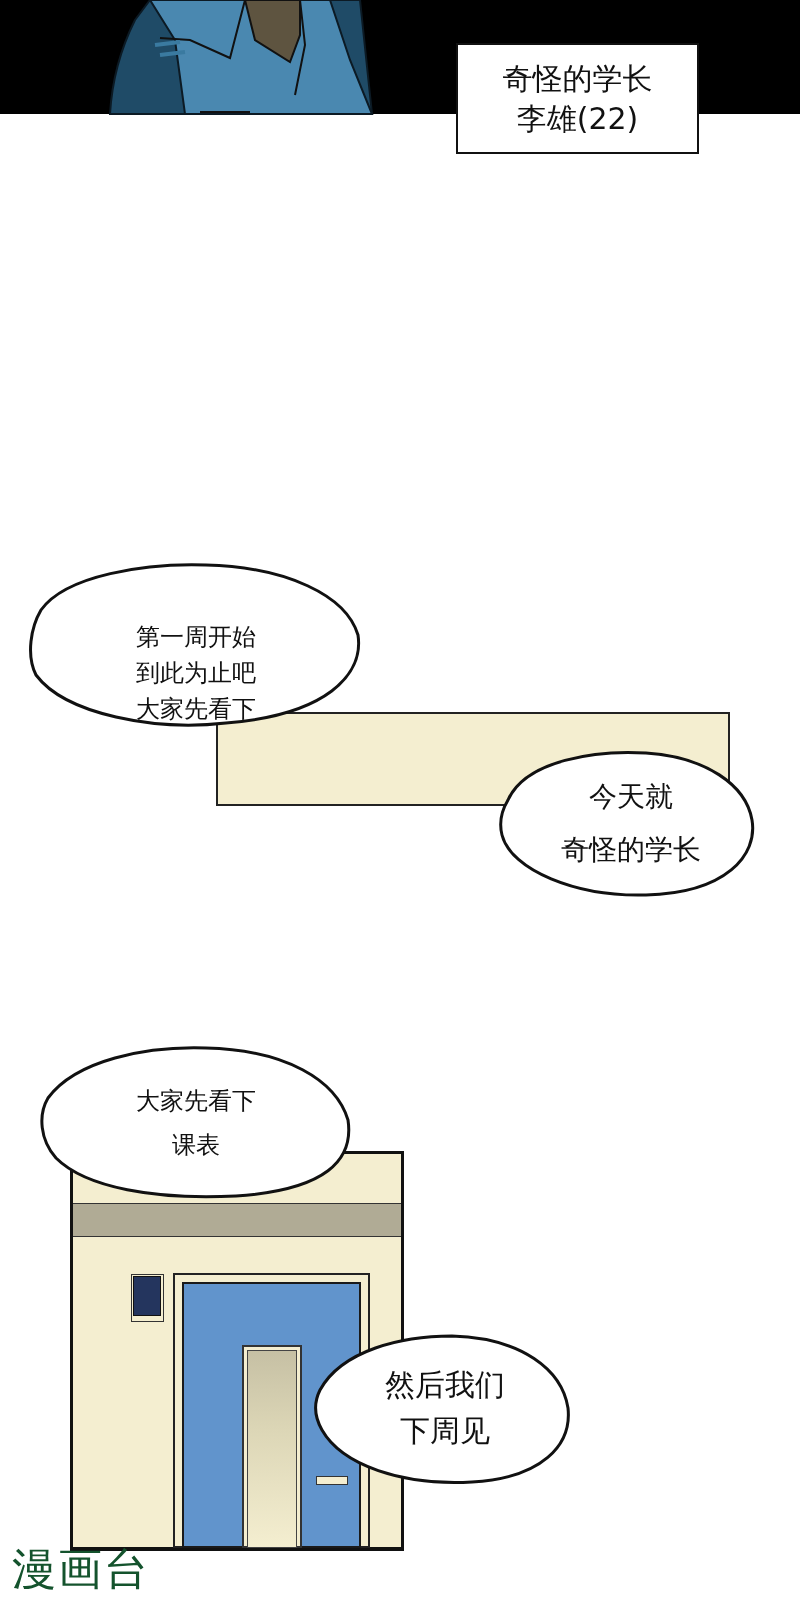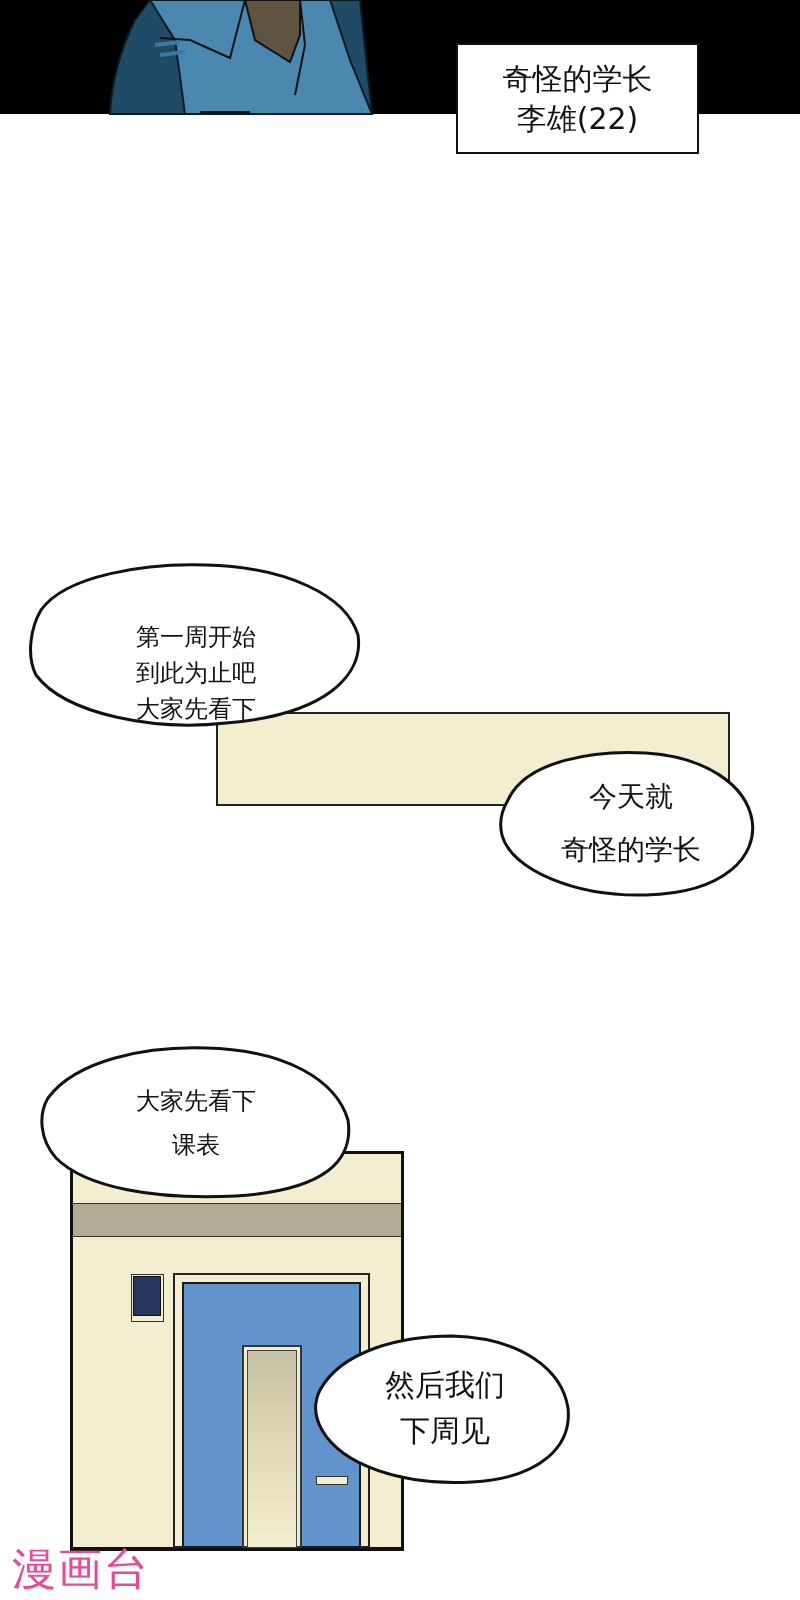--- a/index.html
+++ b/index.html
@@ -18,21 +18,21 @@
   .wall { left:70px; top:1151px; width:334px; height:400px; background:#f4eed0; border:3px solid #111; border-bottom-width:4px; box-sizing:border-box; }
   .band { left:73px; top:1203px; width:328px; height:32px; background:#b0ab95; border-top:1px solid #333; border-bottom:1px solid #333; }
   .doorframe { left:173px; top:1273px; width:197px; height:275px; background:#f4eed0; border:2px solid #222; box-sizing:border-box; }
   .door { left:182px; top:1282px; width:179px; height:266px; background:#6194cc; border:2px solid #1a1a1a; box-sizing:border-box; }
   .door-window-frame { left:242px; top:1345px; width:60px; height:203px; background:#f4eed0; border:2px solid #333; box-sizing:border-box; }
   .door-window { left:247px; top:1350px; width:50px; height:198px;
                  background:linear-gradient(180deg,#c6c0a4 0%, #dcd6b6 40%, #f4eed0 100%); border:1px solid #444; box-sizing:border-box; }
   .door-handle { left:316px; top:1476px; width:32px; height:9px; background:#f4eed0; border:1px solid #333; box-sizing:border-box; }
   .sign-back { left:131px; top:1274px; width:33px; height:48px; background:#f4eed0; border:1px solid #333; box-sizing:border-box; }
   .sign { left:133px; top:1276px; width:28px; height:40px; background:#24355e; border:1px solid #111; box-sizing:border-box; }
-  .watermark { left:12px; top:1540px; font-size:44px; color:#ec4899; letter-spacing:2px; }
+  .watermark { left:12px; top:1540px; font-size:44px; color:#14532d; letter-spacing:2px; }
 </style>
 </head>
 <body>
 
 <div class="abs top-panel">
   <svg class="bubble-svg" style="left:0;top:0;" width="800" height="114" viewBox="0 0 800 114">
     <path d="M110 114 C112 80 120 50 135 20 L150 0 L360 0 L372 114 Z" fill="#1f4b67" stroke="#0c1a24" stroke-width="2"></path>
     <path d="M185 114 L175 40 L150 0 L330 0 L350 60 L372 114 Z" fill="#4a88b0" stroke="#0c1a24" stroke-width="2"></path>
     <path d="M245 0 L255 40 L290 62 L300 35 L300 0 Z" fill="#5e5440" stroke="#111" stroke-width="2"></path>
     <path d="M160 38 L190 40 L230 58 L245 0" fill="none" stroke="#111" stroke-width="2"></path>

